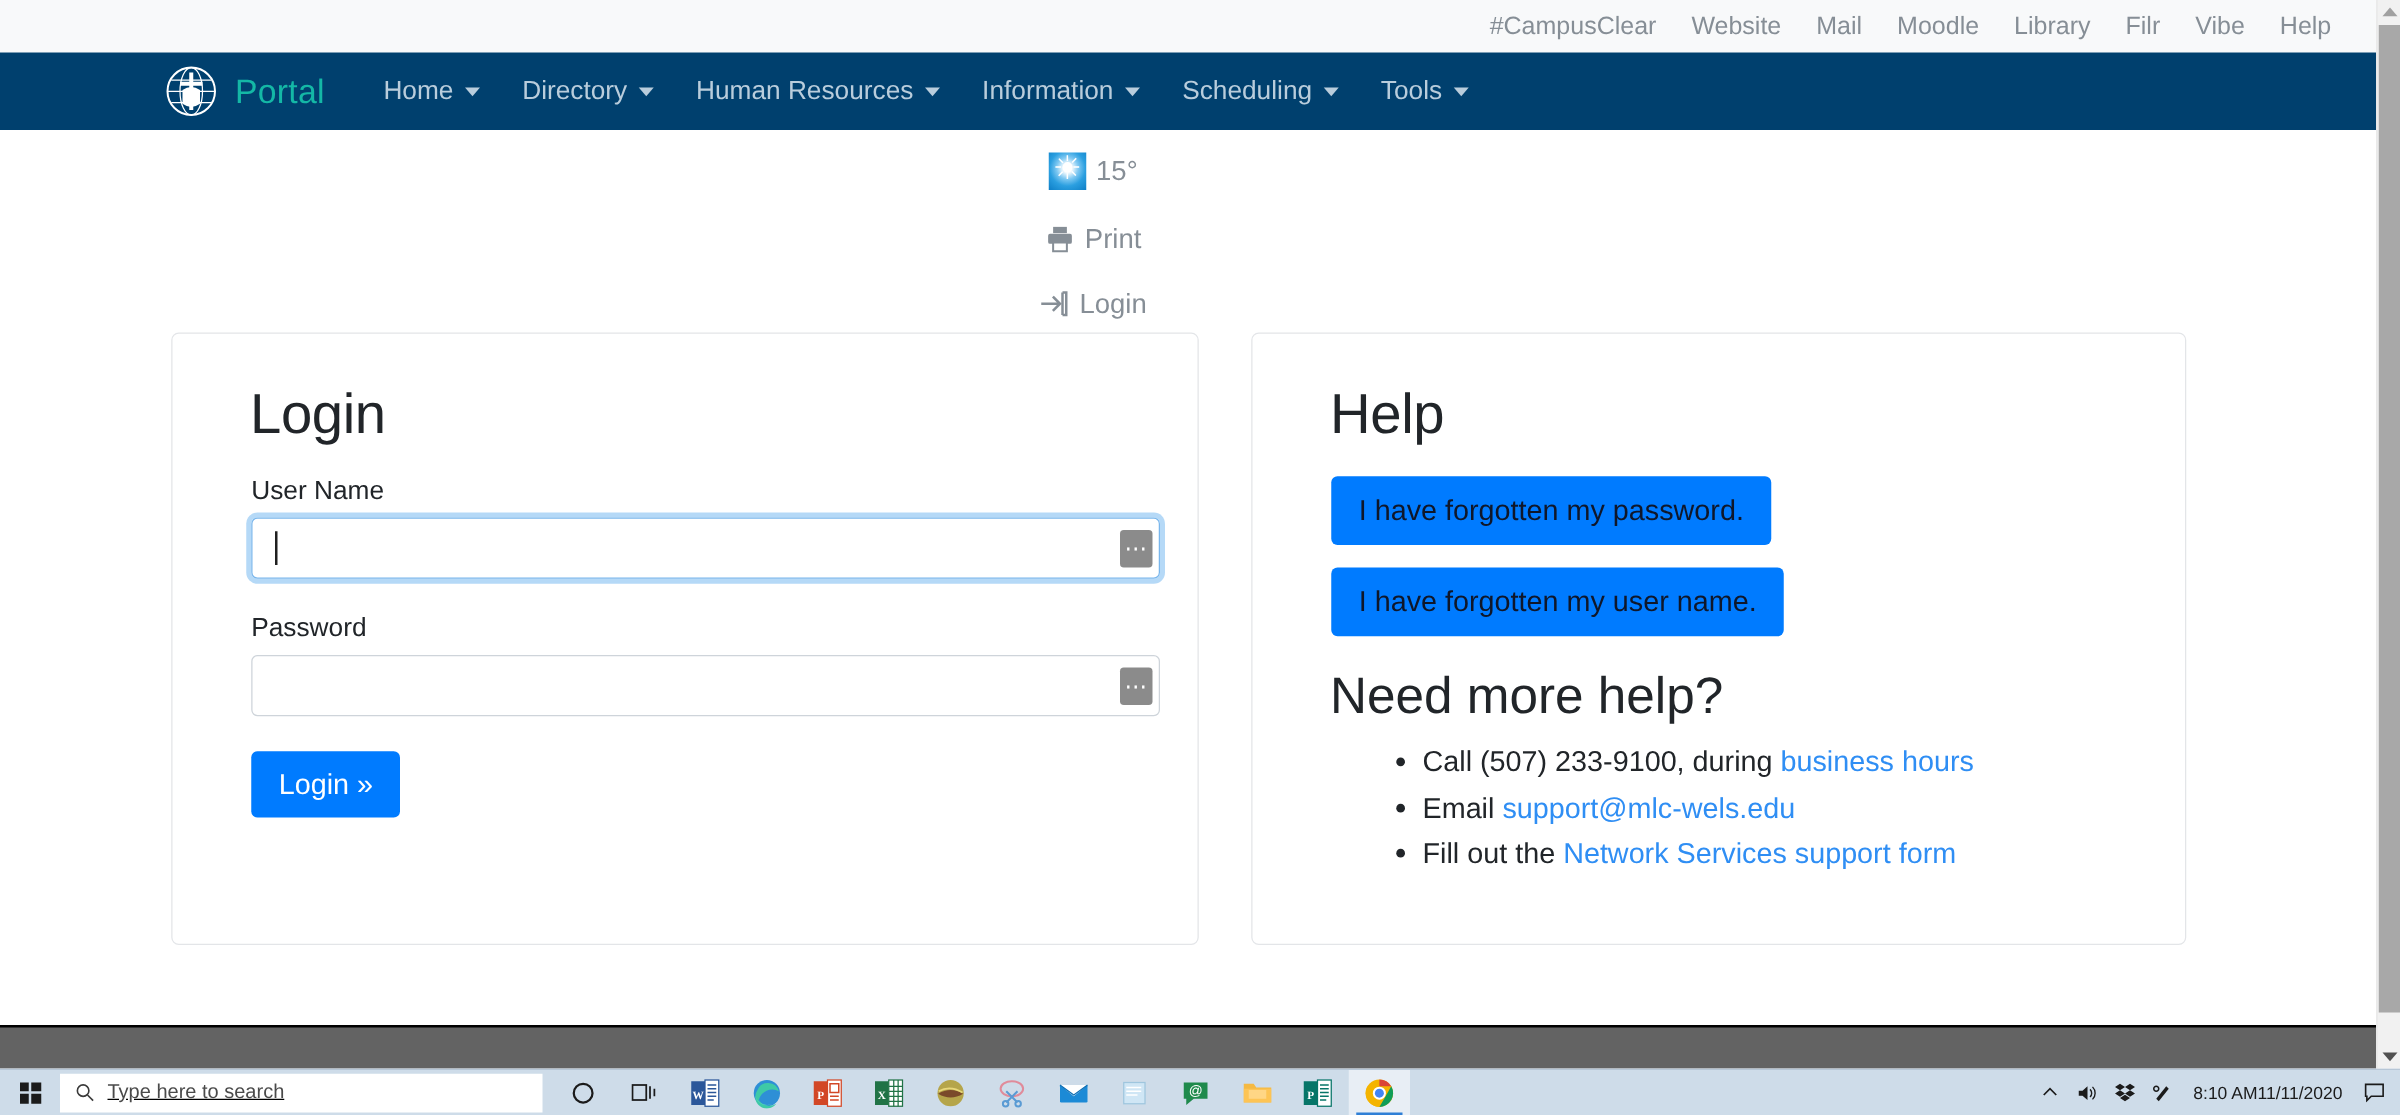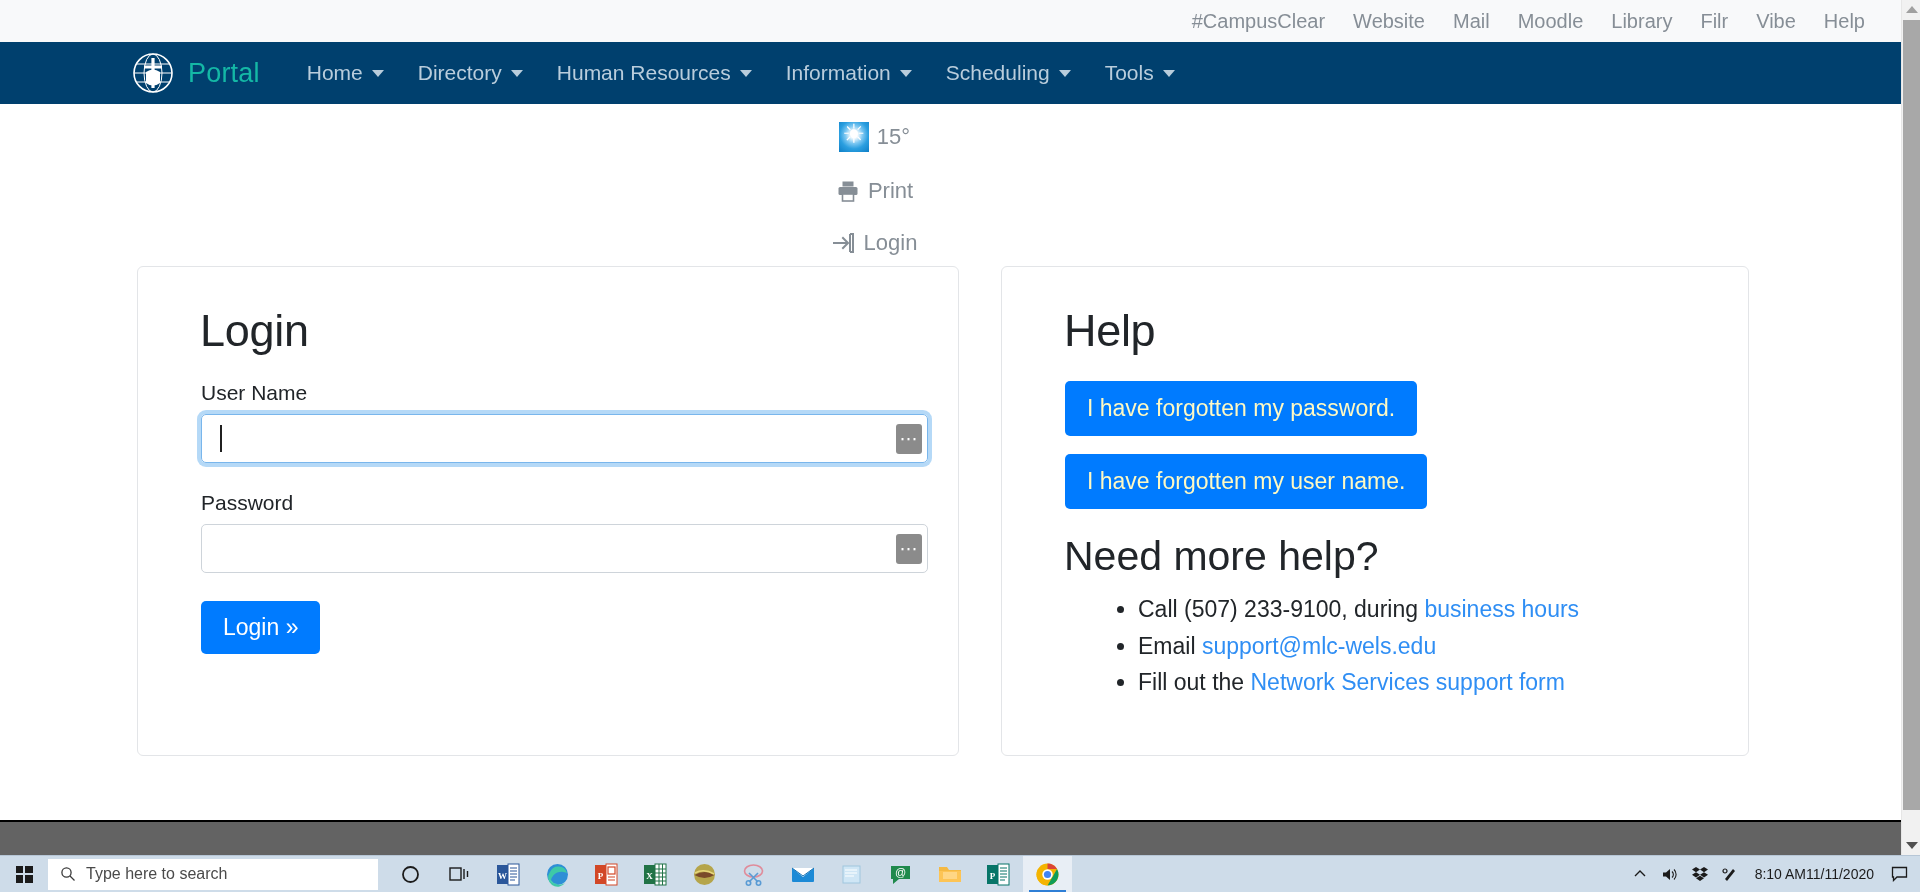--- a/index.html
+++ b/index.html
@@ -139,21 +139,21 @@
   }
   .gap-28 { height: 28px; }
   .btn-primary {
     margin-left: 33px;
     background: #007bff; color: #fff; border: none; border-radius: 5px;
     font-size: 23px; font-family: Liberation Sans, sans-serif;
     padding: 13px 22px; cursor: pointer;
   }
   .btn-help {
     display: block;
-    background: #007bff; color: #fef9c3; border: none; border-radius: 5px;
+    background: #007bff; color: #0f172a; border: none; border-radius: 5px;
     font-size: 23px; font-family: inherit;
     padding: 14px 22px; cursor: pointer; margin: 0 0 18px 33px;
     text-align: left;
   }
   .card h3 {
     font-size: 41px; font-weight: 400; color: #212529;
     margin: 24px 0 14px 32px;
   }
   .help-list { margin: 0 0 0 106px; }
   .help-list li {
@@ -194,23 +194,24 @@
     display: flex; align-items: center;
     border-top: 1px solid #b6c6d6;
   }
   .start-btn {
     width: 48px; height: 37px; display: flex; align-items: center; justify-content: center;
     cursor: pointer;
   }
   .win-logo { width: 17px; height: 17px; display: grid; grid-template-columns: 1fr 1fr; grid-template-rows: 1fr 1fr; gap: 2px; }
   .win-logo span { background: #1b1b1b; display: block; }
   .search-box {
-    width: 330px; height: 31px; background: #ffffff;
+    width: 386px; height: 31px; background: #ffffff;
     display: flex; align-items: center; gap: 10px; padding-left: 12px;
     cursor: text;
+    text-decoration: underline;
   }
   .search-box .txt { color: #4a4a4a; font-size: 16px; }
   .tb-icons { display: flex; align-items: center; margin-left: 8px; }
   .tb-icon {
     width: 49px; height: 37px; display: flex; align-items: center; justify-content: center;
     cursor: pointer; position: relative;
   }
   .tb-icon.active { background: #e8eef5; }
   .tb-icon.active::after {
     content: ""; position: absolute; bottom: 0; left: 6px; right: 6px;

